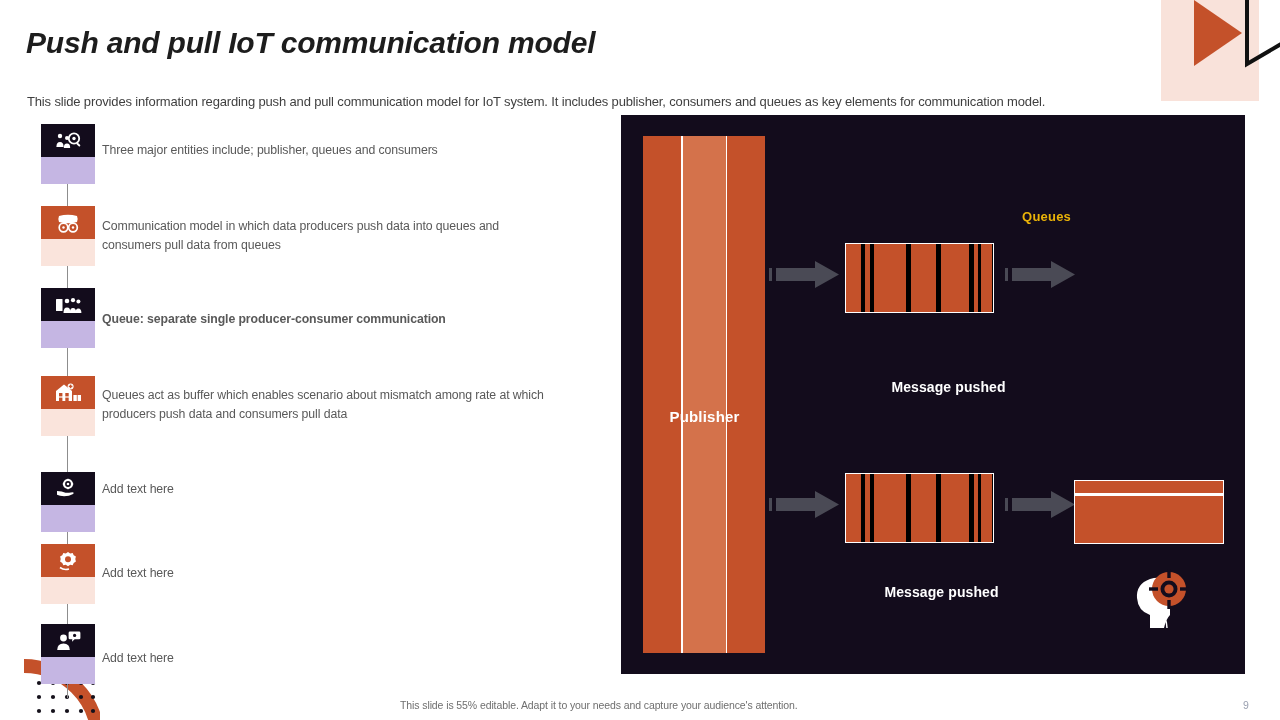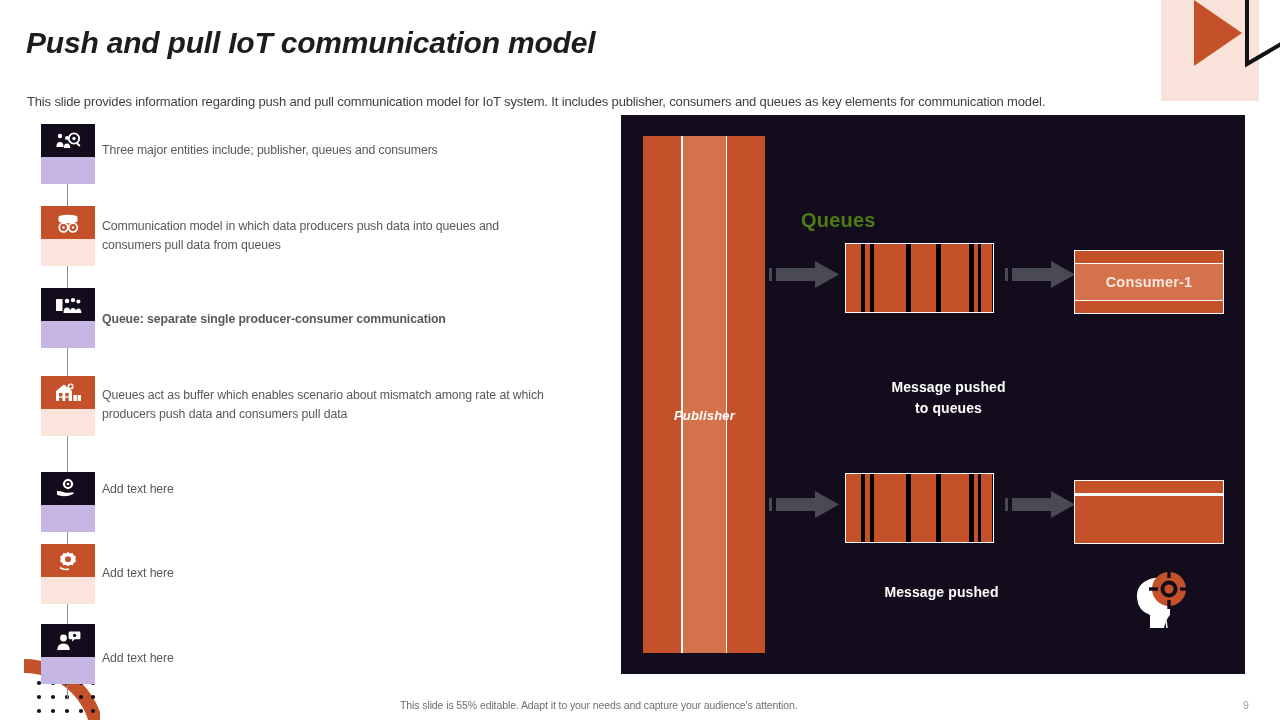--- a/index.html
+++ b/index.html
@@ -138,33 +138,32 @@
   .pub-seg.side   { width: 38px; background: #c4512a; }
   .pub-seg.middle { width: 43px; background: #d4724b; }
   .pub-div { width: 1.5px; height: 100%; background: #ffffff; }
   .pub-label {
     position: absolute;
     left: 0;
     top: 272px;
     width: 123px;
     text-align: center;
     color: #ffffff;
+    font-size: 15px;
+    font-weight: bold;
+    letter-spacing: 0.2px;
+  }
+
+  .queues-label {
+    position: absolute;
+    color: #eab308;
     font-size: 13px;
     font-weight: bold;
     letter-spacing: 0.2px;
-    font-style: italic;
-  }
-
-  .queues-label {
-    position: absolute;
-    color: #4d7c0f;
-    font-size: 20px;
-    font-weight: bold;
-    letter-spacing: 0.2px;
-    text-align: left;
+    text-align: right;
   }
   .queue-box {
     position: absolute;
     width: 149px;
     height: 70px;
     border: 1.6px solid #ffffff;
     background: #000000;
     display: flex;
     box-sizing: border-box;
   }
@@ -423,31 +422,23 @@
       <div class="q-gap" style="width:3px"></div>
     <div class="q-blk" style="width:11px"></div>
 
   </div>
 
   <svg class="arrow-svg" style="left:384px; top:139px;" width="74" height="40" viewBox="0 0 74 40">
     <rect x="0" y="14" width="3" height="13" fill="#4a4a55"></rect>
     <path d="M7 14 H46 V7 L70 20.5 L46 34 V27 H7 Z" fill="#4a4a55"></path>
   </svg>
 
-  <div class="consumer" style="left:453px; top:135px;">
-    <div class="cons-band-top"></div>
-    <div class="cons-rule"></div>
-    <div class="cons-mid">Consumer-1</div>
-    <div class="cons-rule"></div>
-    <div class="cons-band-bot"></div>
-  </div>
 
   <div class="panel-caption" style="left:205px; top:262px; width:245px;">
     <div>Message pushed</div>
-    <div>to queues</div>
   </div>
 
   <svg class="arrow-svg" style="left:148px; top:369px;" width="74" height="40" viewBox="0 0 74 40">
     <rect x="0" y="14" width="3" height="13" fill="#4a4a55"></rect>
     <path d="M7 14 H46 V7 L70 20.5 L46 34 V27 H7 Z" fill="#4a4a55"></path>
   </svg>
 
   <div class="queue-box" style="left:224px; top:358px;">
     <div class="q-blk" style="width:15px"></div>
       <div class="q-gap" style="width:4px"></div>

